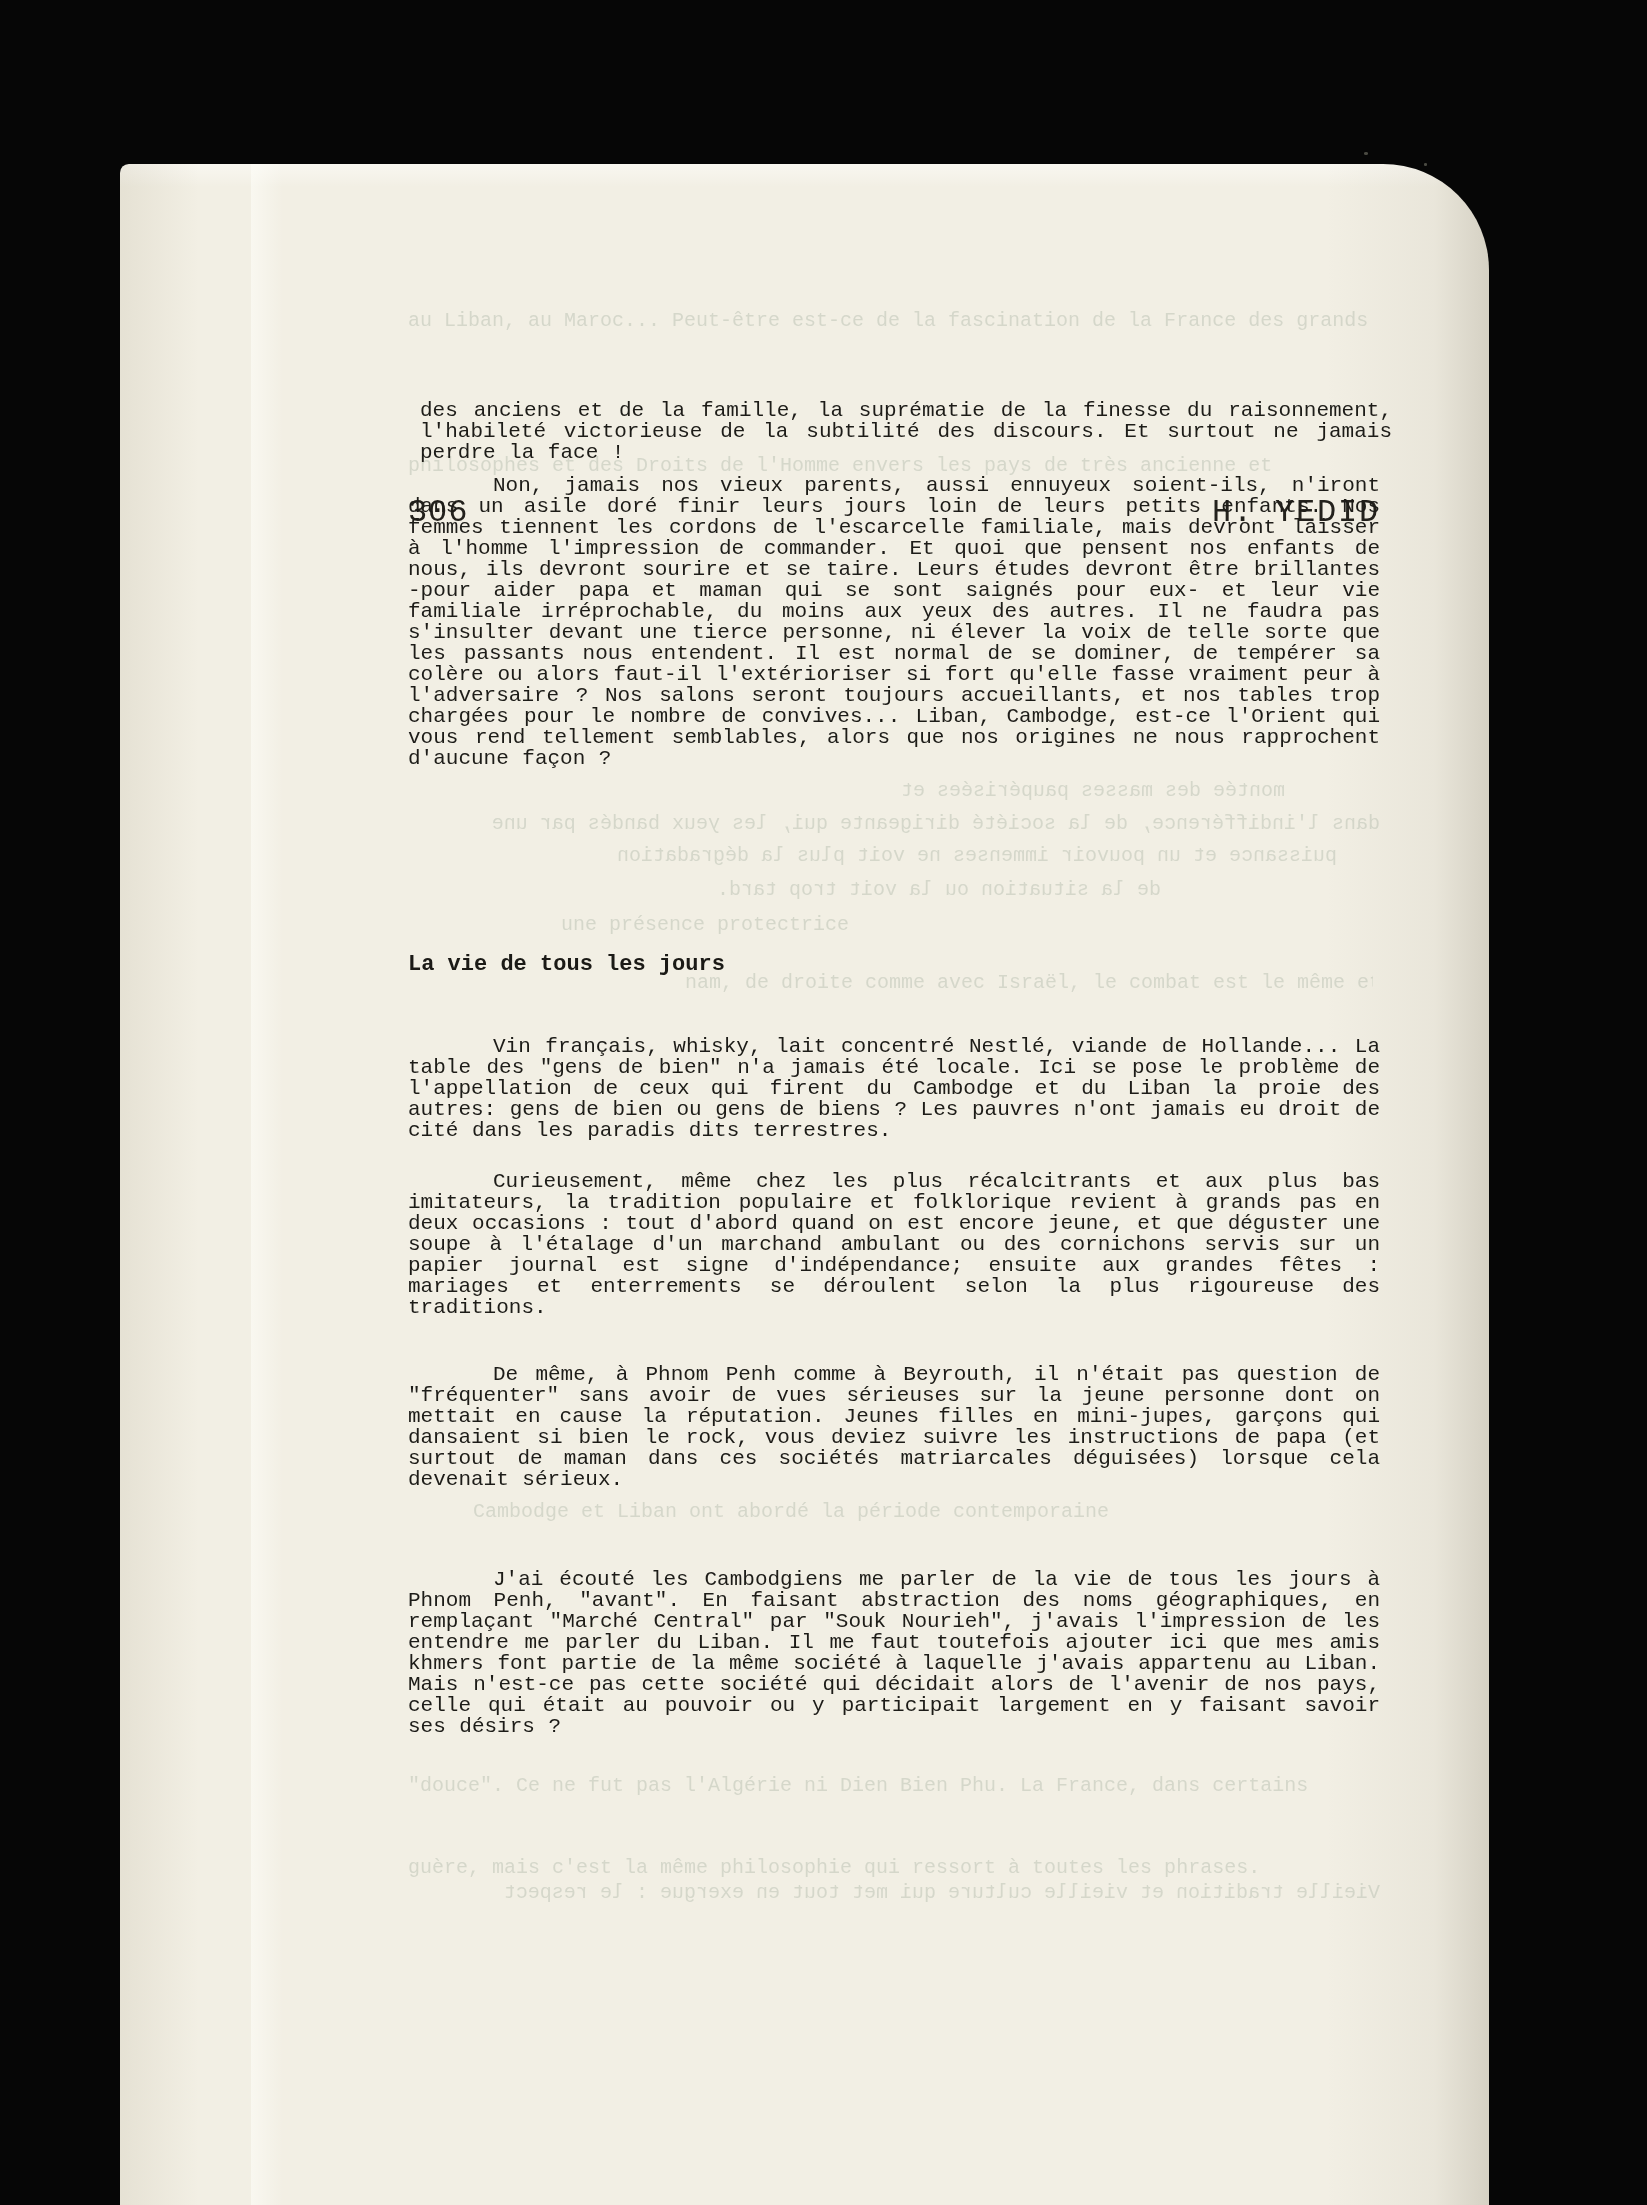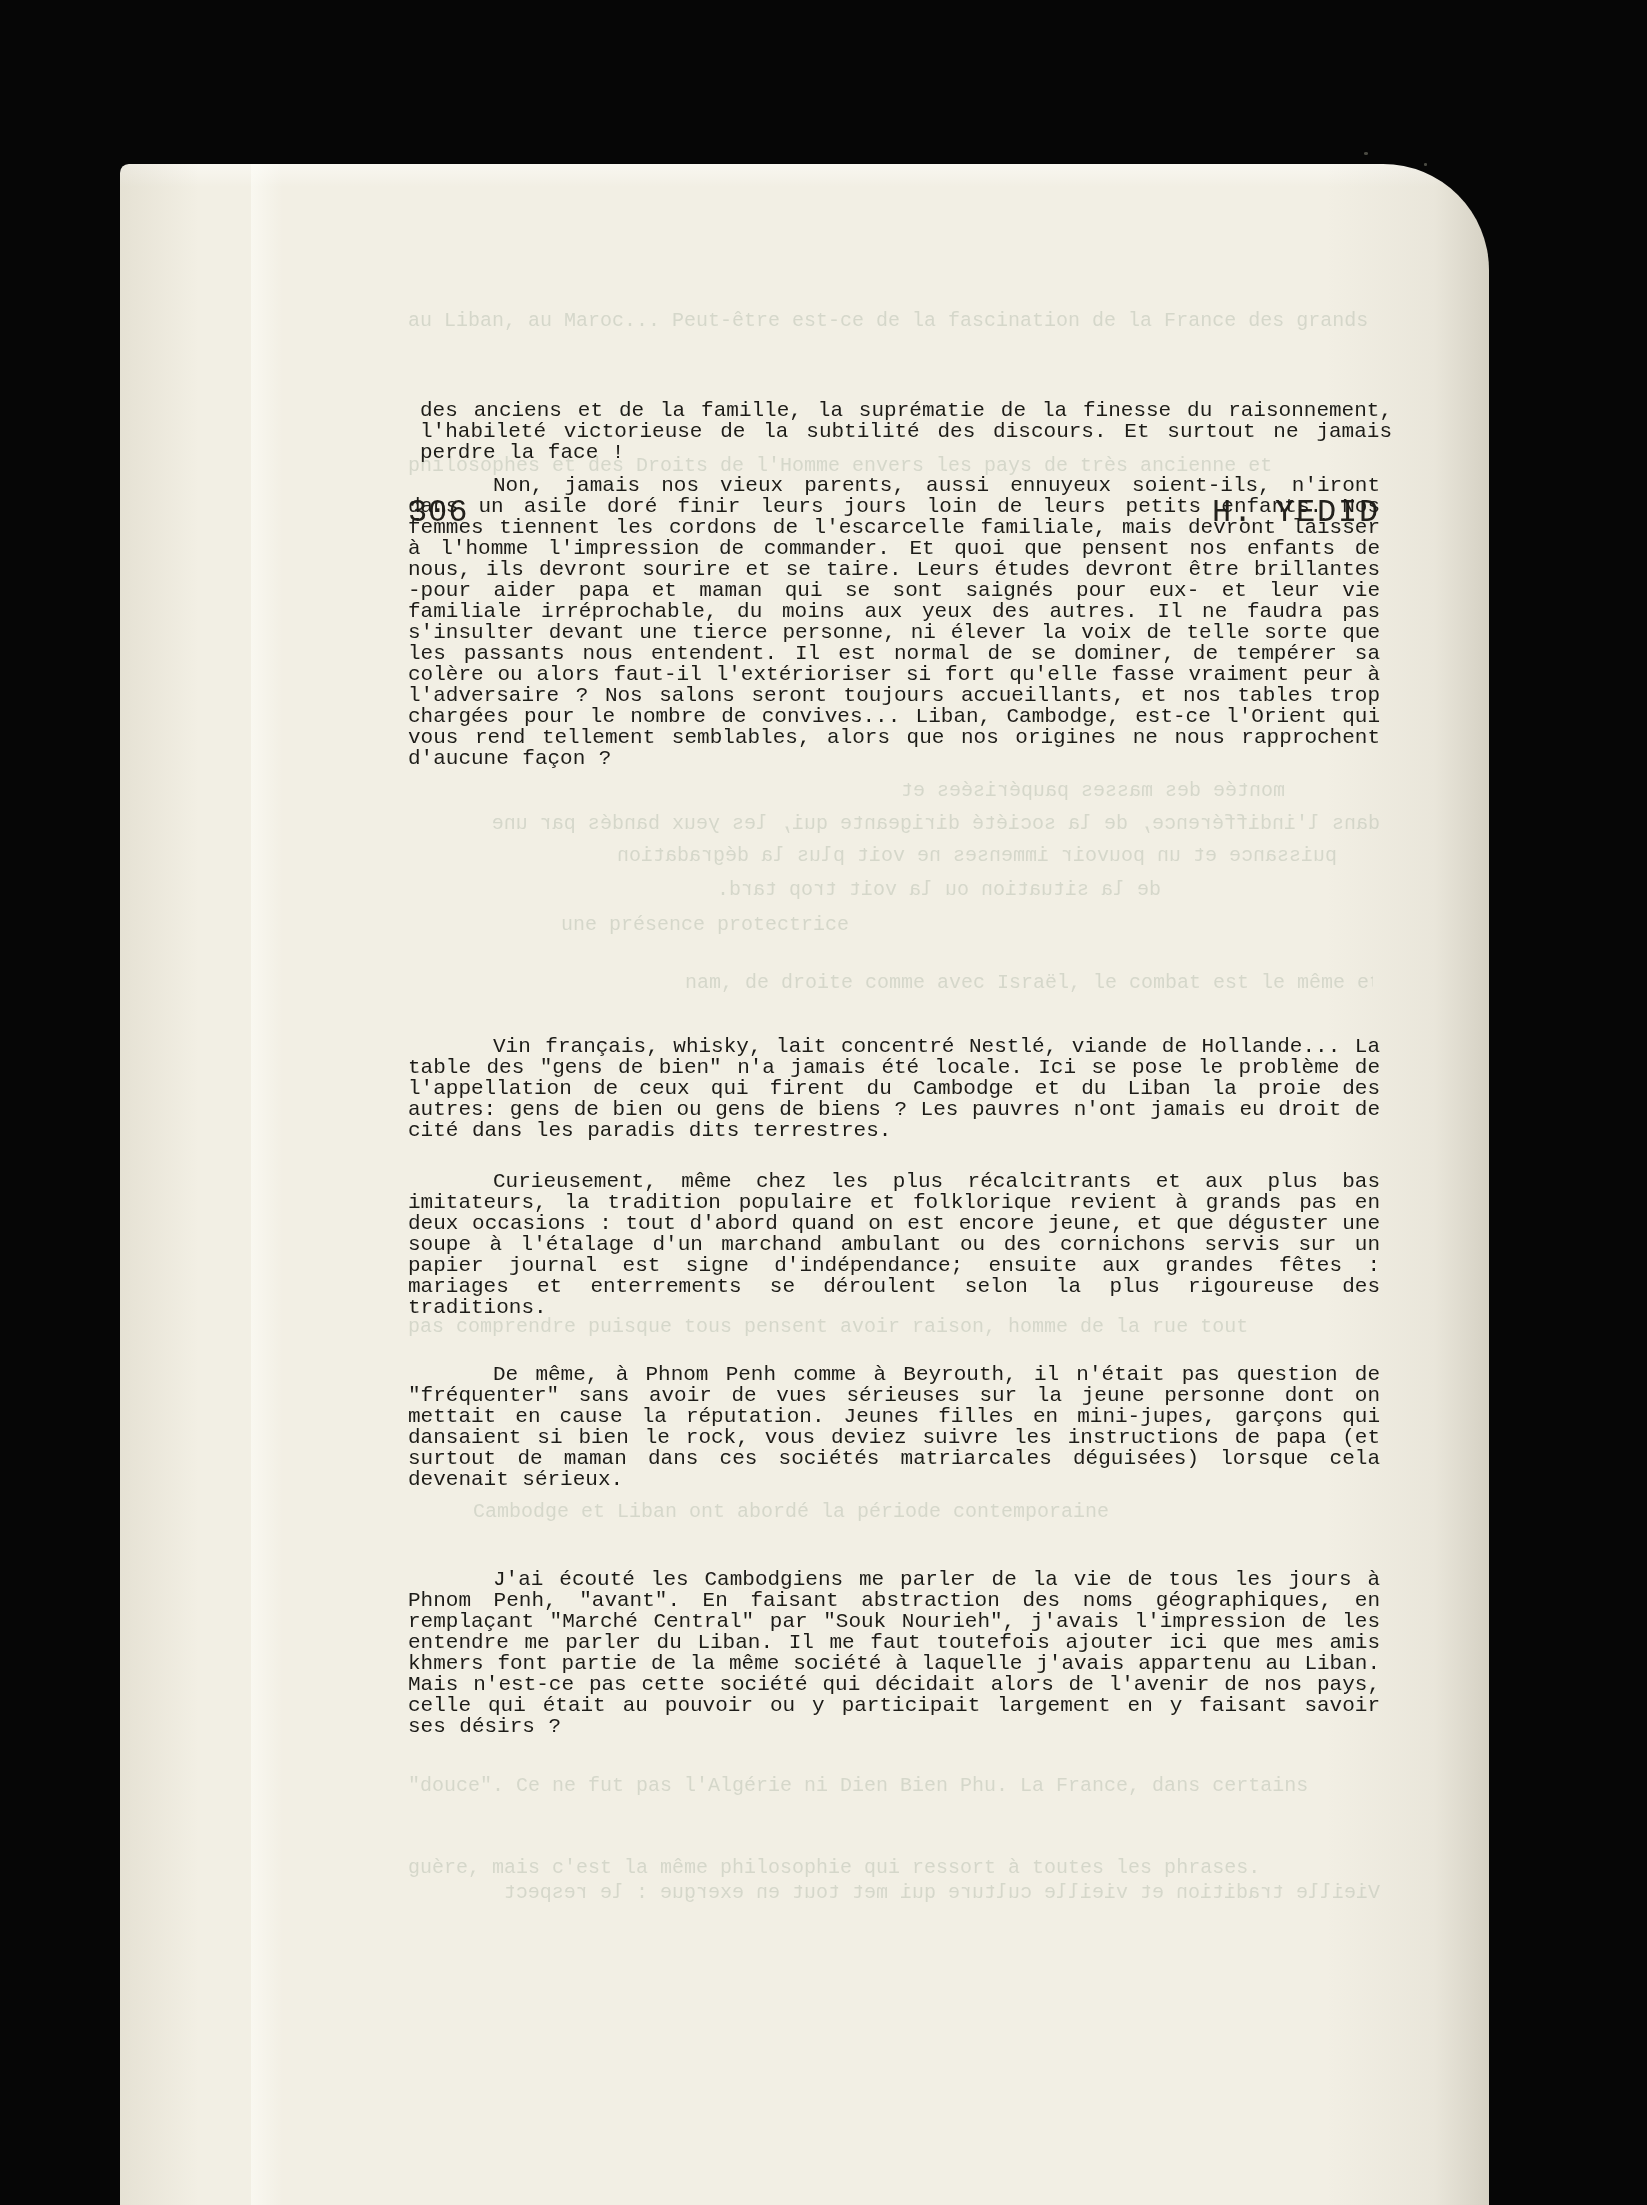--- a/index.html
+++ b/index.html
@@ -64,31 +64,31 @@
   <div class="page">
 
     <span class="st" style="top:146px;">au Liban, au Maroc... Peut-être est-ce de la fascination de la France des grands</span>
     <span class="st" style="top:291px;">philosophes et des Droits de l'Homme envers les pays de très ancienne et</span>
     <span class="st mirror" style="top:616px;left:406px;width:759px;">montée des masses paupérisées et</span>
     <span class="st mirror" style="top:649px;">dans l'indifférence, de la société dirigeante qui, les yeux bandés par une</span>
     <span class="st mirror" style="top:681px;left:335px;width:882px;">puissance et un pouvoir immenses ne voit plus la dégradation</span>
     <span class="st mirror" style="top:715px;left:371px;width:670px;">de la situation ou la voit trop tard.</span>
     <span class="st" style="top:750px;left:441px;width:618px;">une présence protectrice</span>
     <span class="st" style="top:808px;left:565px;width:688px;">nam, de droite comme avec Israël, le combat est le même et tend</span>
-    <span class="st" style="top:1152px;">pas comprendre puisque tous pensent avoir raison, homme de la rue tout</span>
     <span class="st" style="top:1337px;left:353px;width:838px;">Cambodge et Liban ont abordé la période contemporaine</span>
     <span class="st" style="top:1611px;">"douce". Ce ne fut pas l'Algérie ni Dien Bien Phu. La France, dans certains</span>
     <span class="st" style="top:1693px;">guère, mais c'est la même philosophie qui ressort à toutes les phrases.</span>
     <span class="st mirror" style="top:1718px;">Vieille tradition et vieille culture qui met tout en exergue : le respect</span>
 
     <span class="pgnum">306</span>
     <span class="runhead">H. YEDID</span>
 
     <p class="para cont" style="top:224px;margin:12px;">des anciens et de la famille, la suprématie de la finesse du raisonnement, l'habileté victorieuse de la subtilité des discours. Et surtout ne jamais perdre la face !</p>
     <p class="para" style="top:311px;margin:0;">Non, jamais nos vieux parents, aussi ennuyeux soient-ils, n'iront dans un asile doré finir leurs jours loin de leurs petits enfants. Nos femmes tiennent les cordons de l'escarcelle familiale, mais devront laisser à l'homme l'impression de commander. Et quoi que pensent nos enfants de nous, ils devront sourire et se taire. Leurs études devront être brillantes -pour aider papa et maman qui se sont saignés pour eux- et leur vie familiale irréprochable, du moins aux yeux des autres. Il ne faudra pas s'insulter devant une tierce personne, ni élever la voix de telle sorte que les passants nous entendent. Il est normal de se dominer, de tempérer sa colère ou alors faut-il l'extérioriser si fort qu'elle fasse vraiment peur à l'adversaire ? Nos salons seront toujours accueillants, et nos tables trop chargées pour le nombre de convives... Liban, Cambodge, est-ce l'Orient qui vous rend tellement semblables, alors que nos origines ne nous rapprochent d'aucune façon ?</p>
+    <h2 class="sechead" style="top:789px;">La vie de tous les jours</h2>
     <p class="para" style="top:872px;margin:0;">Vin français, whisky, lait concentré Nestlé, viande de Hollande... La table des "gens de bien" n'a jamais été locale. Ici se pose le problème de l'appellation de ceux qui firent du Cambodge et du Liban la proie des autres: gens de bien ou gens de biens ? Les pauvres n'ont jamais eu droit de cité dans les paradis dits terrestres.</p>
     <p class="para" style="top:1007px;margin:0;">Curieusement, même chez les plus récalcitrants et aux plus bas imitateurs, la tradition populaire et folklorique revient à grands pas en deux occasions : tout d'abord quand on est encore jeune, et que déguster une soupe à l'étalage d'un marchand ambulant ou des cornichons servis sur un papier journal est signe d'indépendance; ensuite aux grandes fêtes : mariages et enterrements se déroulent selon la plus rigoureuse des traditions.</p>
     <p class="para" style="top:1200px;margin:0;">De même, à Phnom Penh comme à Beyrouth, il n'était pas question de "fréquenter" sans avoir de vues sérieuses sur la jeune personne dont on mettait en cause la réputation. Jeunes filles en mini-jupes, garçons qui dansaient si bien le rock, vous deviez suivre les instructions de papa (et surtout de maman dans ces sociétés matriarcales déguisées) lorsque cela devenait sérieux.</p>
     <p class="para" style="top:1405px;margin:0;">J'ai écouté les Cambodgiens me parler de la vie de tous les jours à Phnom Penh, "avant". En faisant abstraction des noms géographiques, en remplaçant "Marché Central" par "Souk Nourieh", j'avais l'impression de les entendre me parler du Liban. Il me faut toutefois ajouter ici que mes amis khmers font partie de la même société à laquelle j'avais appartenu au Liban. Mais n'est-ce pas cette société qui décidait alors de l'avenir de nos pays, celle qui était au pouvoir ou y participait largement en y faisant savoir ses désirs ?</p>
 
   </div>
 </div>
 
 
 </body></html>

